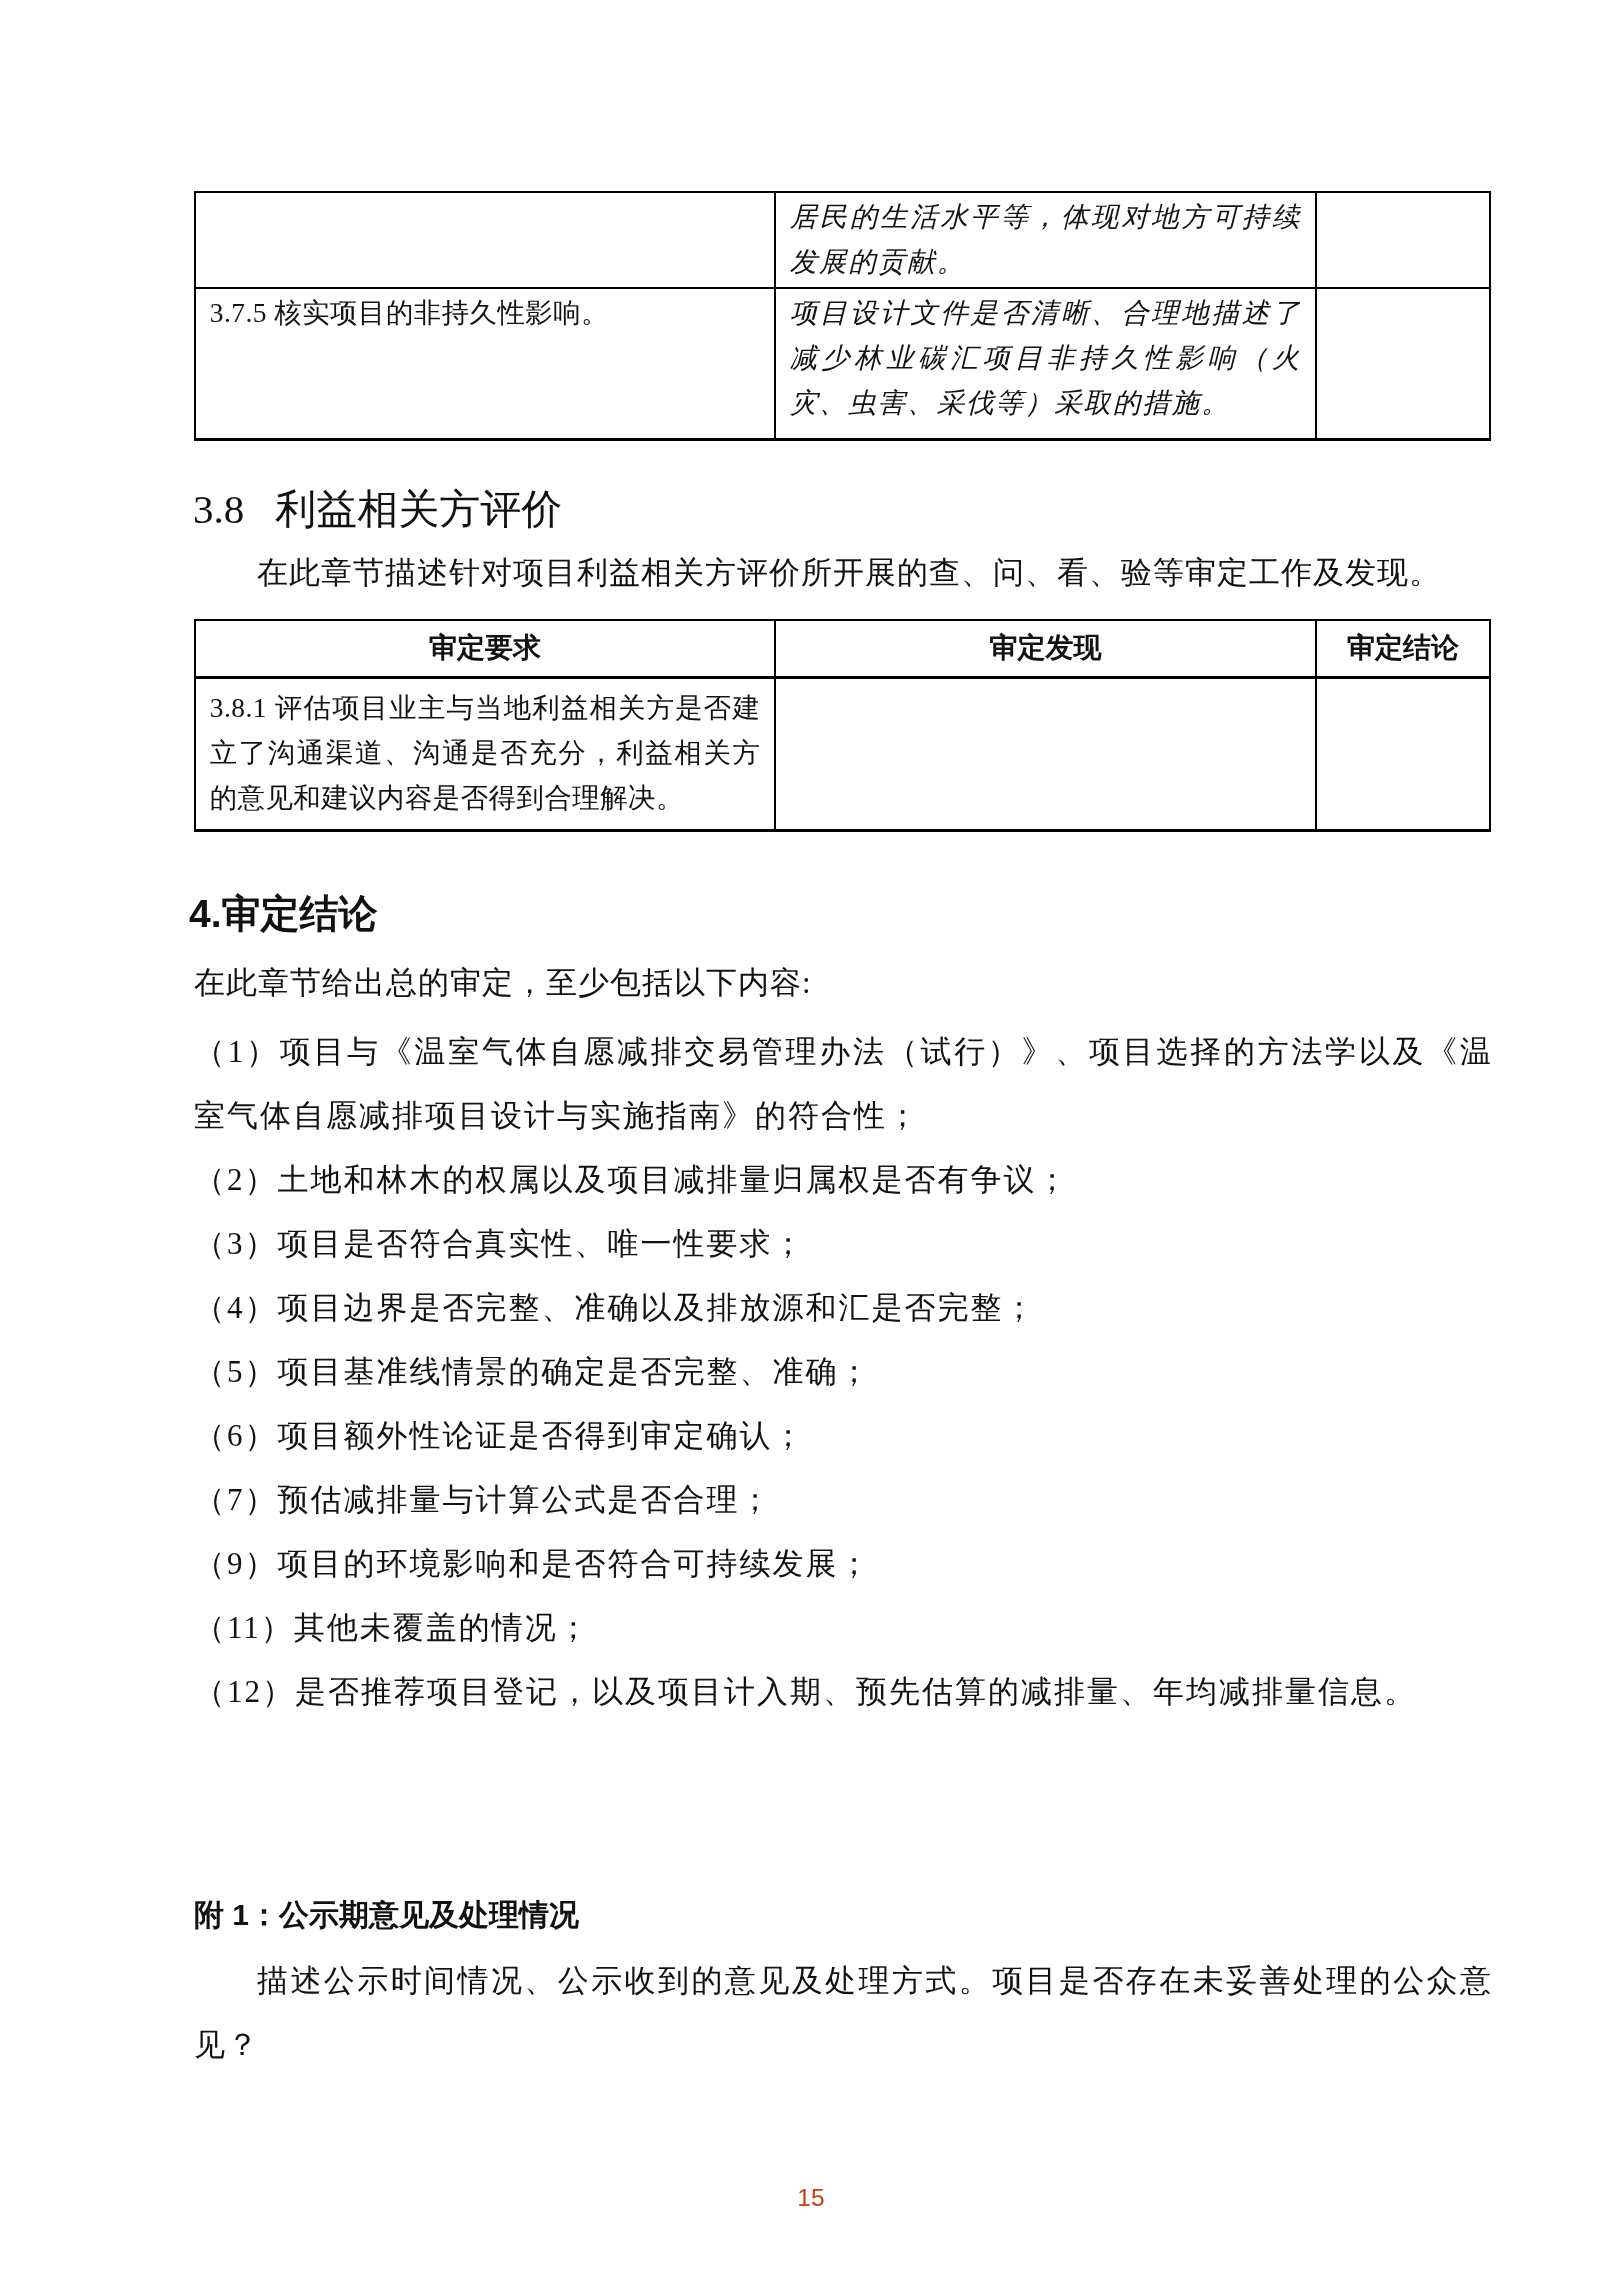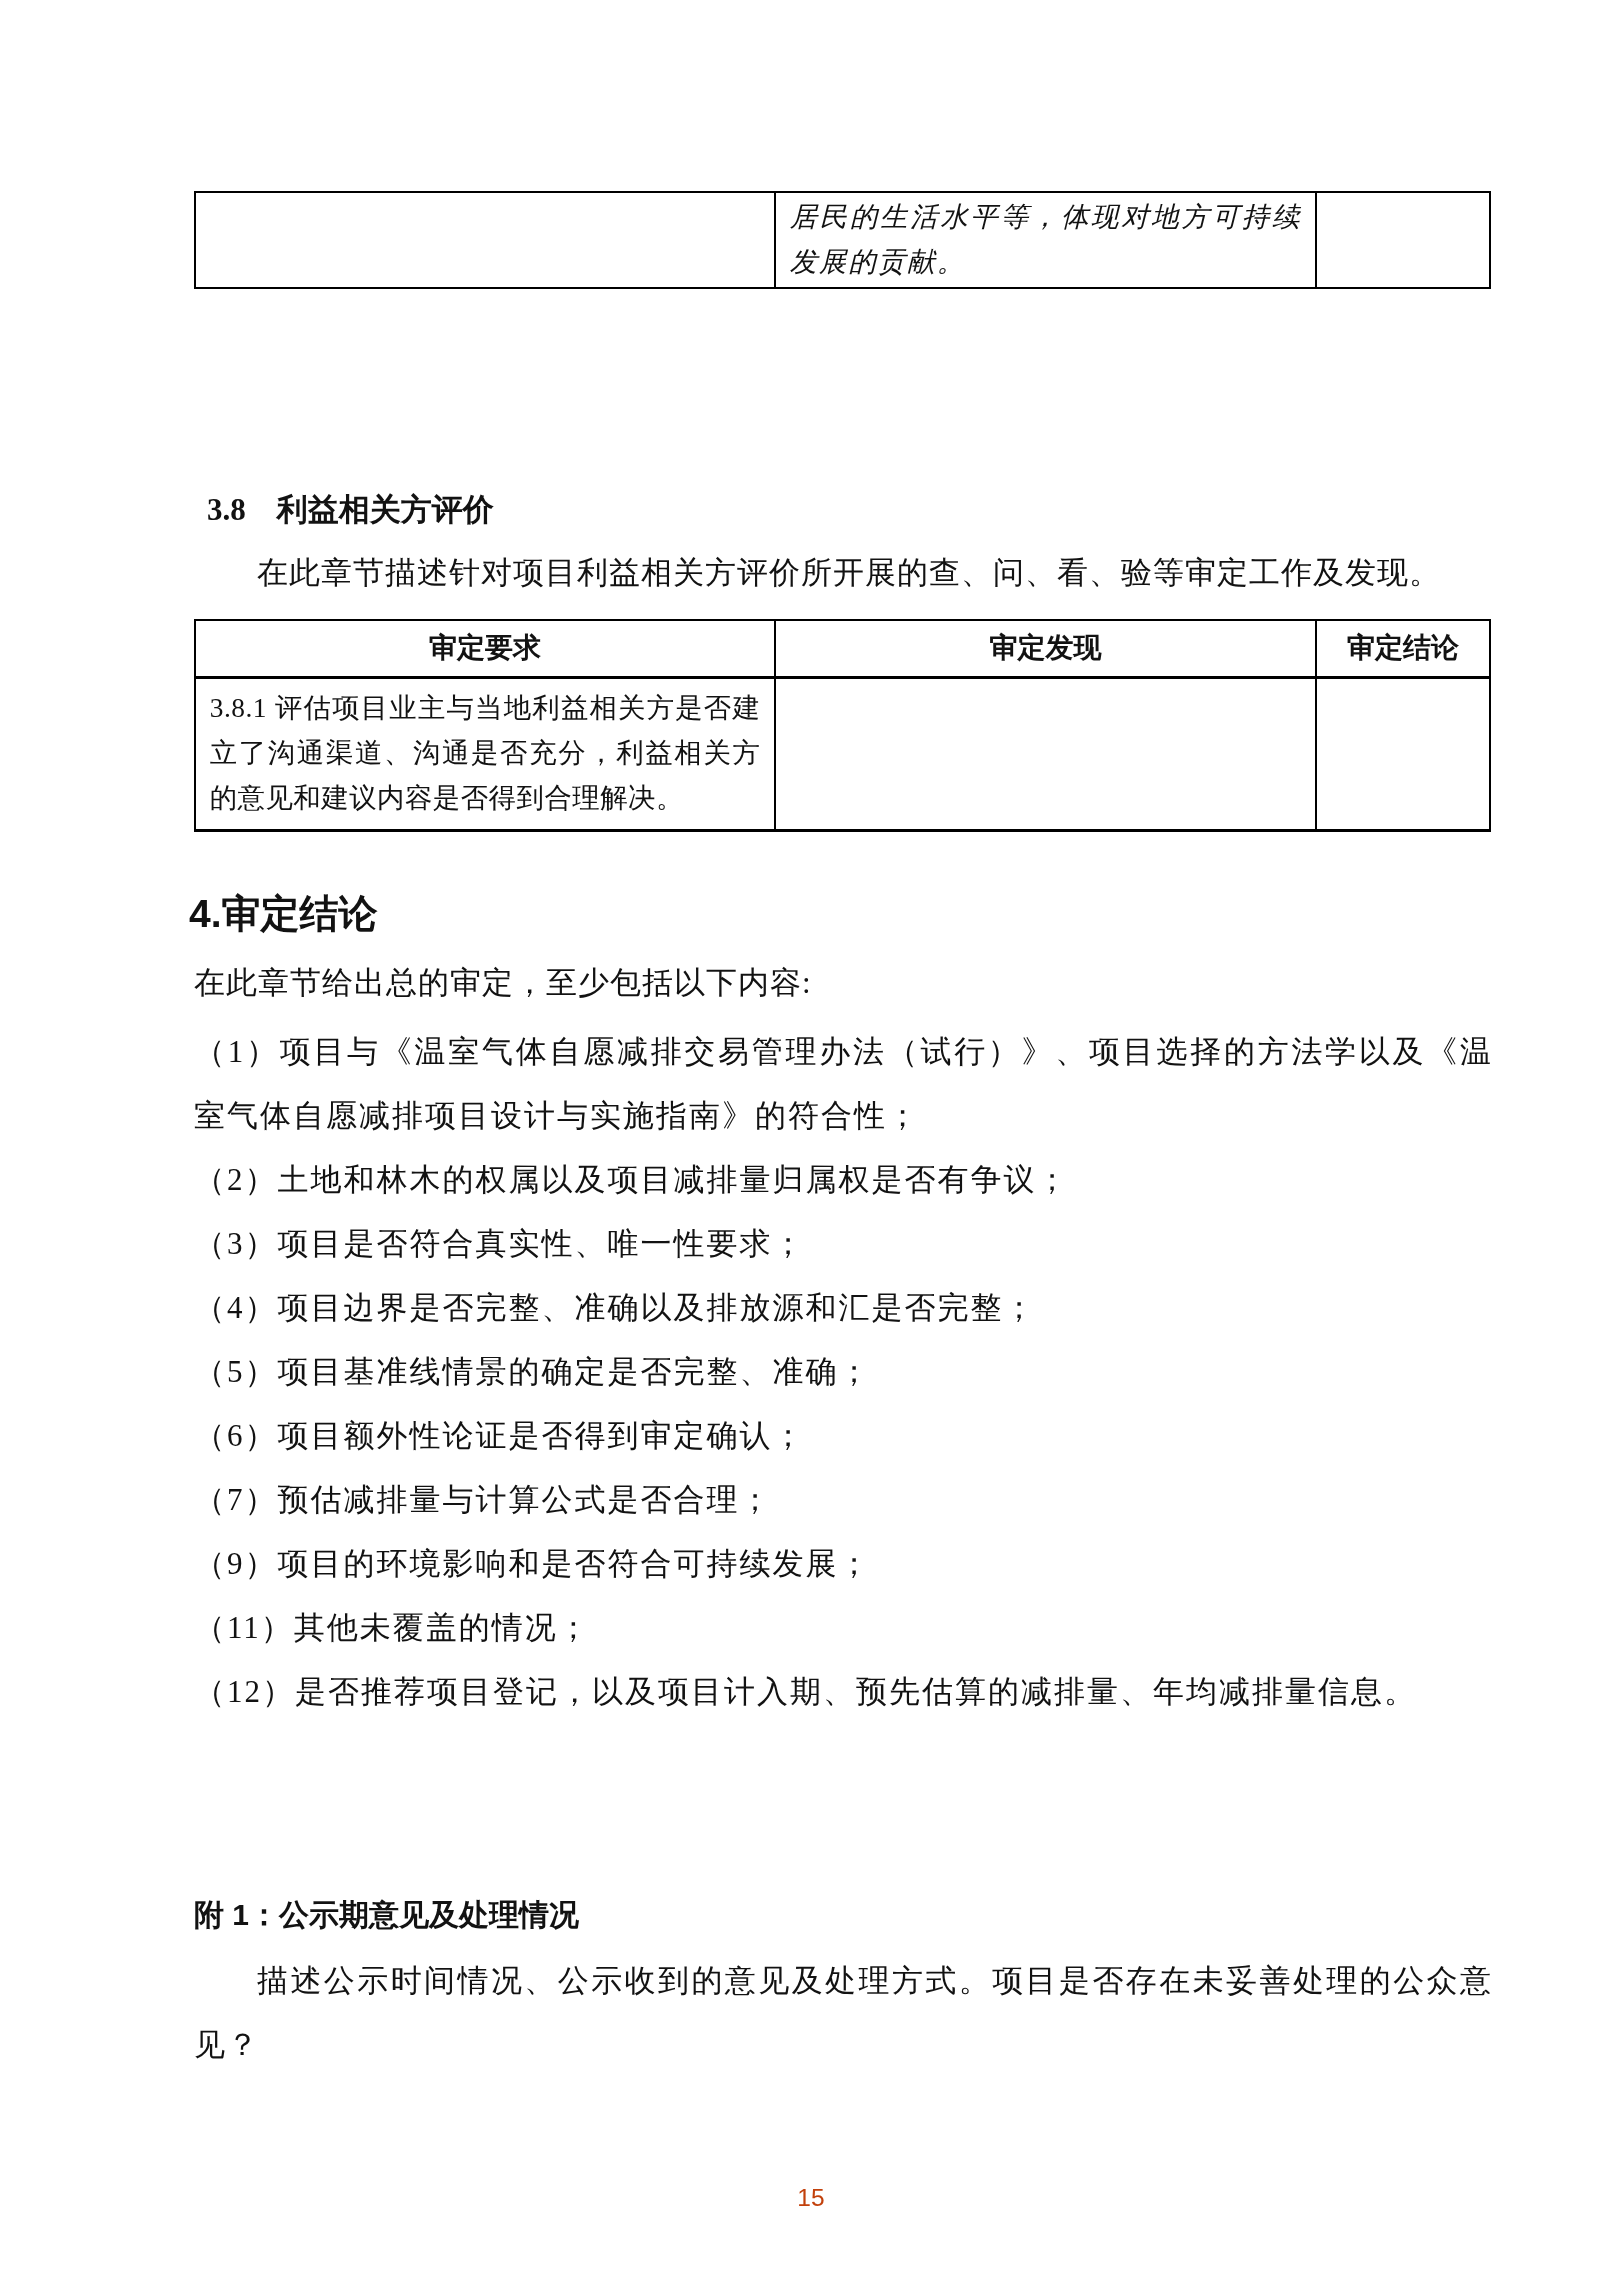--- a/index.html
+++ b/index.html
@@ -31,23 +31,23 @@
   #tbl-top tr:nth-child(1) { height:92px; }
   #tbl-top tr:nth-child(2) { height:151px; }
   #tbl-top tr:nth-child(2) td { border-bottom-width:3.9px; }
   #tbl-stk { top:619px; }
   #tbl-stk tr:nth-child(1) { height:57px; }
   #tbl-stk tr:nth-child(1) th { border-bottom-width:3.9px; }
   #tbl-stk tr:nth-child(2) { height:153px; }
   #tbl-stk tr:nth-child(2) td { border-bottom-width:3.9px; padding-top:7.8px; }
   
   .h38 {
-    position:absolute; left:207px; top:490px; margin:0;
+    position:absolute; left:193px; top:490px; margin:0;
     font-family:"Liberation Sans", sans-serif;
-    font-size:31px; font-weight:bold; line-height:39px;
+    font-size:41px; font-weight:normal; line-height:39px;
   }
   .h38 .secnum { font-family:"Liberation Serif", serif; margin-right:31px; }
   .p38 {
     position:absolute; left:194px; top:551px; width:1304px; margin:0;
     font-size:31px; line-height:43px; letter-spacing:1px;
     text-indent:63px; text-align:justify;
   }
   .h4 {
     position:absolute; left:189px; top:890px; margin:0;
     font-family:"Liberation Sans", sans-serif;
@@ -89,20 +89,25 @@
         <col style="width:580px">
         <col style="width:541px">
         <col style="width:174px">
       </colgroup>
     <tbody>
         <tr>
       <td></td>
       <td class="kai">居民的生活水平等，体现对地方可持续发展的贡献。</td>
       <td></td>
     </tr>
+    <tr>
+      <td>3.7.5 核实项目的非持久性影响。</td>
+      <td class="kai">项目设计文件是否清晰、合理地描述了减少林业碳汇项目非持久性影响（火灾、虫害、采伐等）采取的措施。</td>
+      <td></td>
+    </tr>
   </tbody>
     </table>
 
   <h2 class="h38">
     <span class="secnum">3.8</span><span>利益相关方评价</span>
   </h2>
   <p class="p38">在此章节描述针对项目利益相关方评价所开展的查、问、看、验等审定工作及发现。</p>
 
   <table class="tbl" id="tbl-stk">
     <colgroup>

